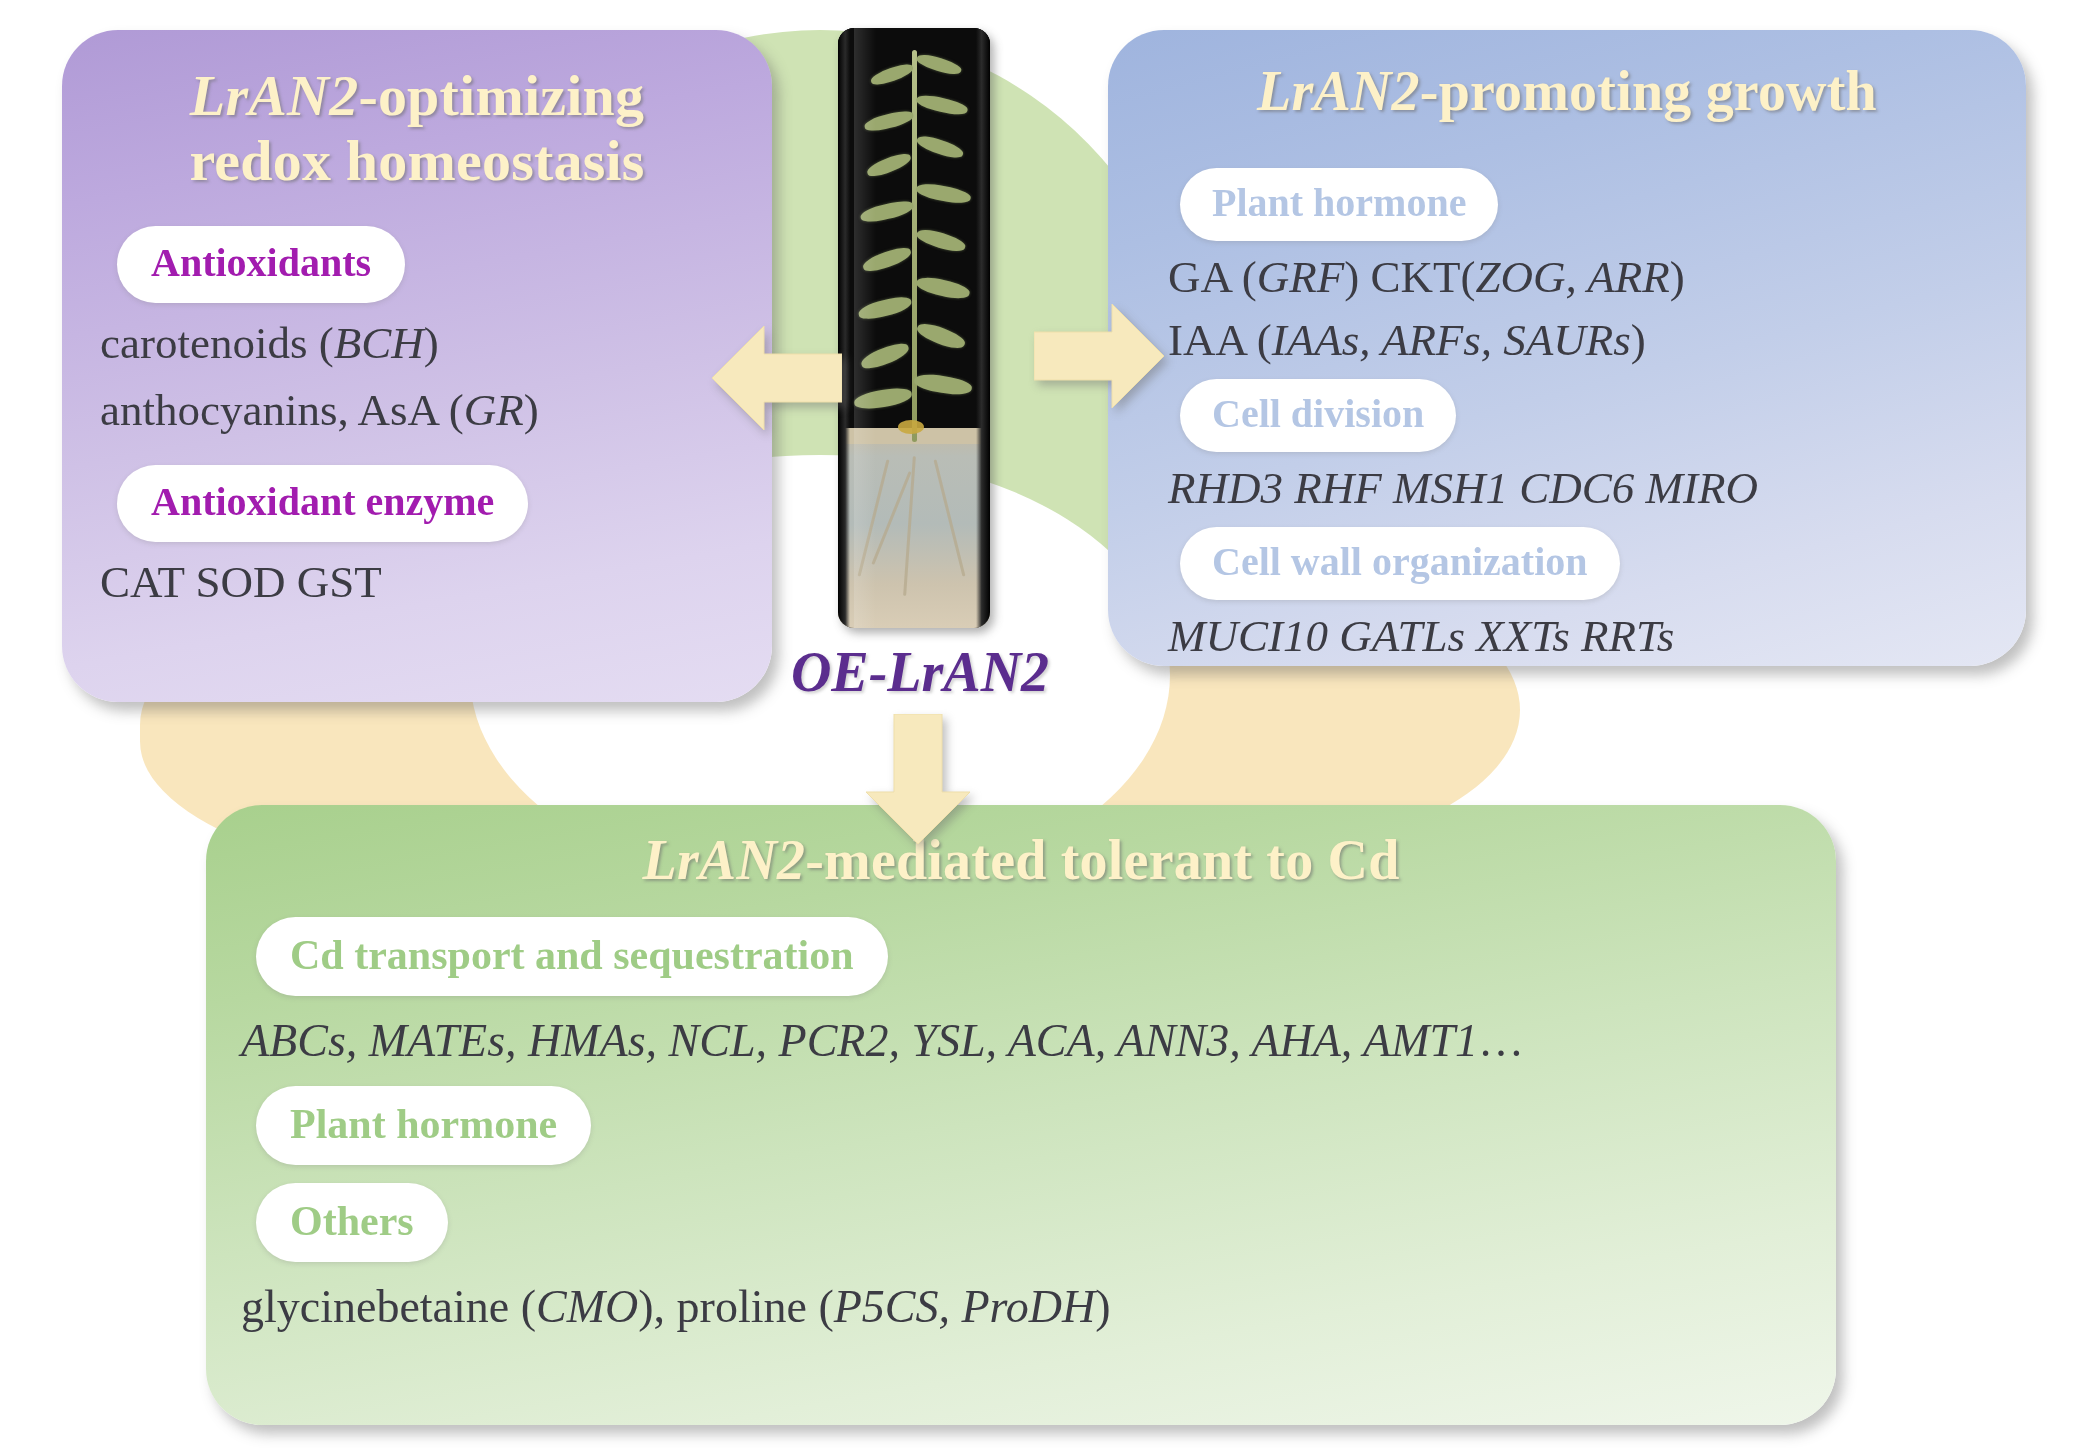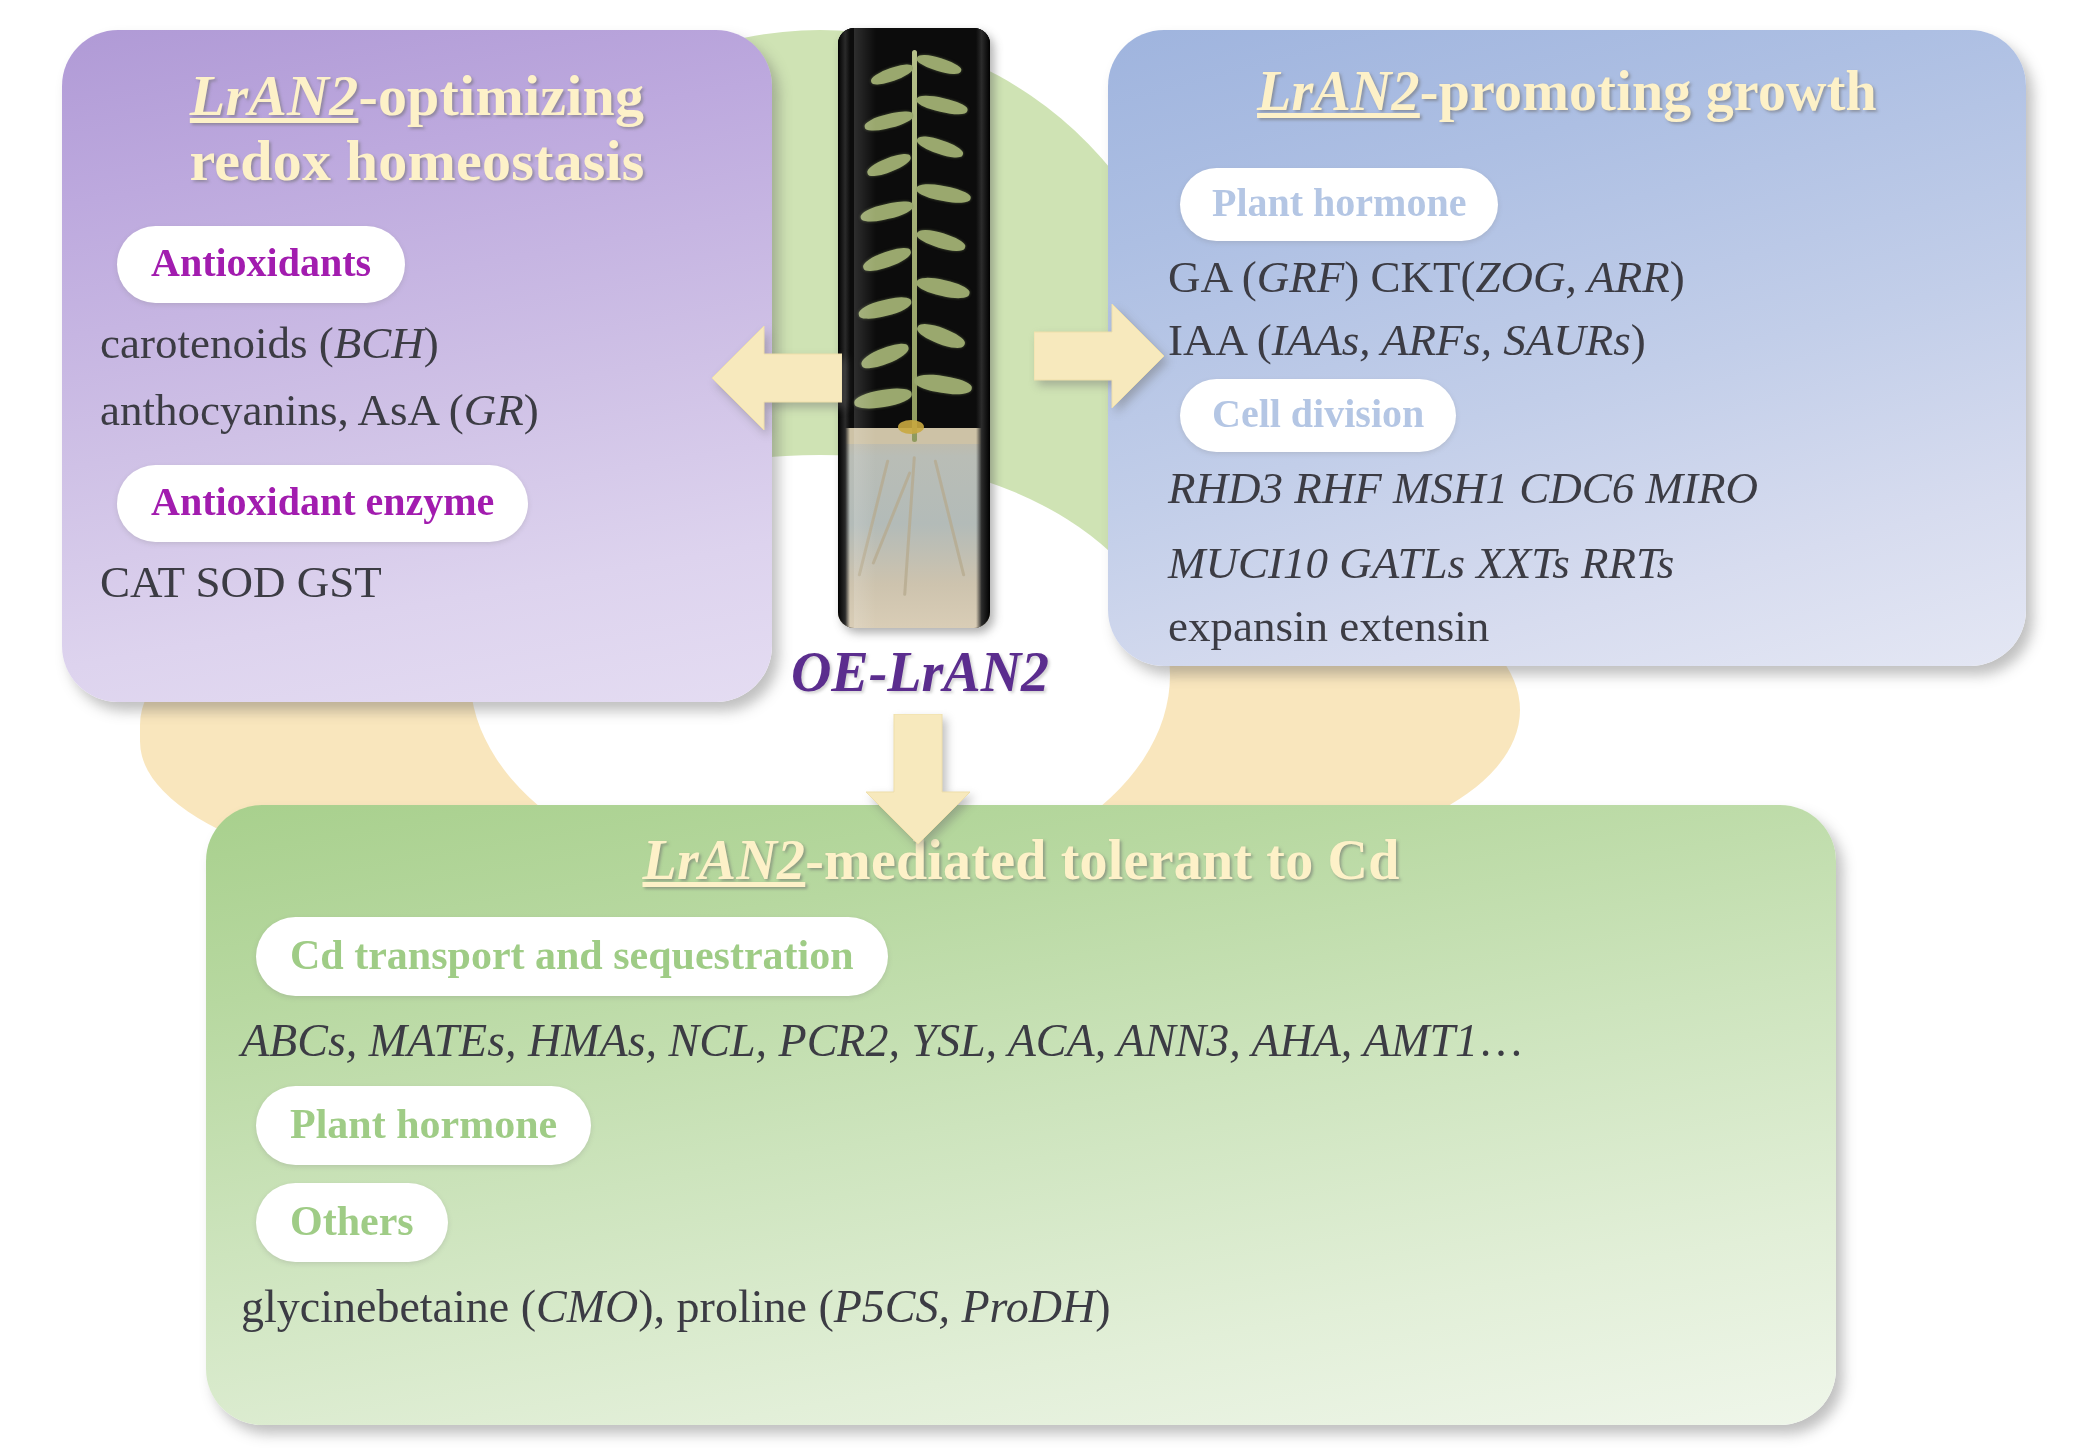--- a/index.html
+++ b/index.html
@@ -56,21 +56,21 @@
     color:#fdf1c8;
     font-weight:bold;
     text-align:center;
     line-height:1.12;
     text-shadow:2px 2px 3px rgba(110,110,110,.55);
     letter-spacing:.2px;
   }
   .panel-left .panel-title{font-size:58px;padding:34px 26px 0;}
   .panel-right .panel-title{font-size:56px;padding:30px 26px 0;}
   .panel-bottom .panel-title{font-size:56px;padding:24px 26px 0;}
-  .panel-title .ital{font-style:italic;text-decoration:underline;}
+  .panel-title .ital{font-style:italic;}
 
   
   .chip{
     display:inline-block;
     background:#ffffff;
     border-radius:46px;
     font-weight:bold;
     line-height:1;
     box-shadow:0 2px 5px rgba(120,120,120,.22);
     white-space:nowrap;
@@ -200,20 +200,21 @@
 
       <div class="gap"></div>
 
       <div class="chip chip-blue">Cell division</div>
       <div class="body-line">
         <span class="ital">RHD3  RHF  MSH1  CDC6  MIRO</span>
       </div>
 
       <div class="gap"></div>
 
+      <div class="chip chip-blue">Cell wall organization</div>
       <div class="body-line">
         <span class="ital">MUCI10  GATLs  XXTs  RRTs</span>
       </div>
       <div class="body-line">
         <span>expansin  extensin</span>
       </div>
     </div>
   </div>
 
   <div class="panel panel-bottom">

